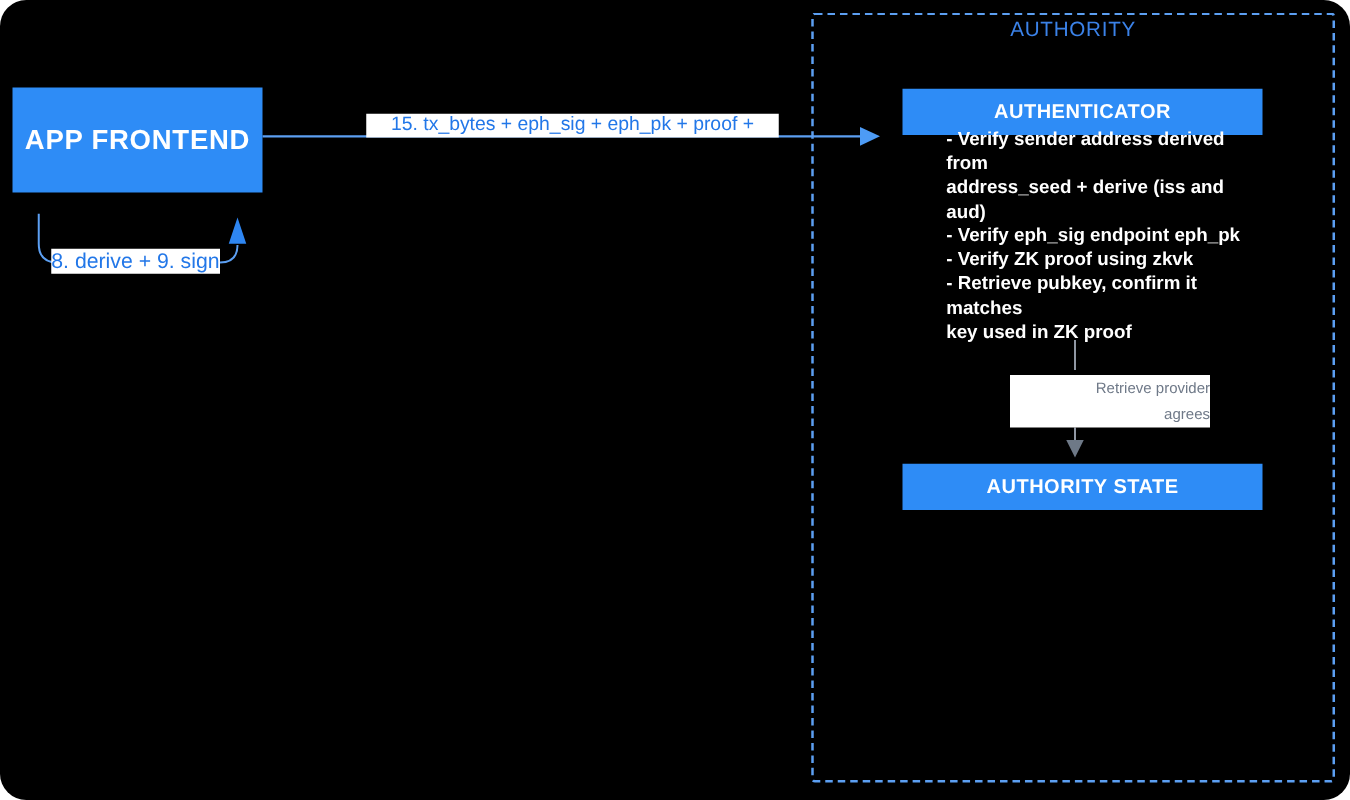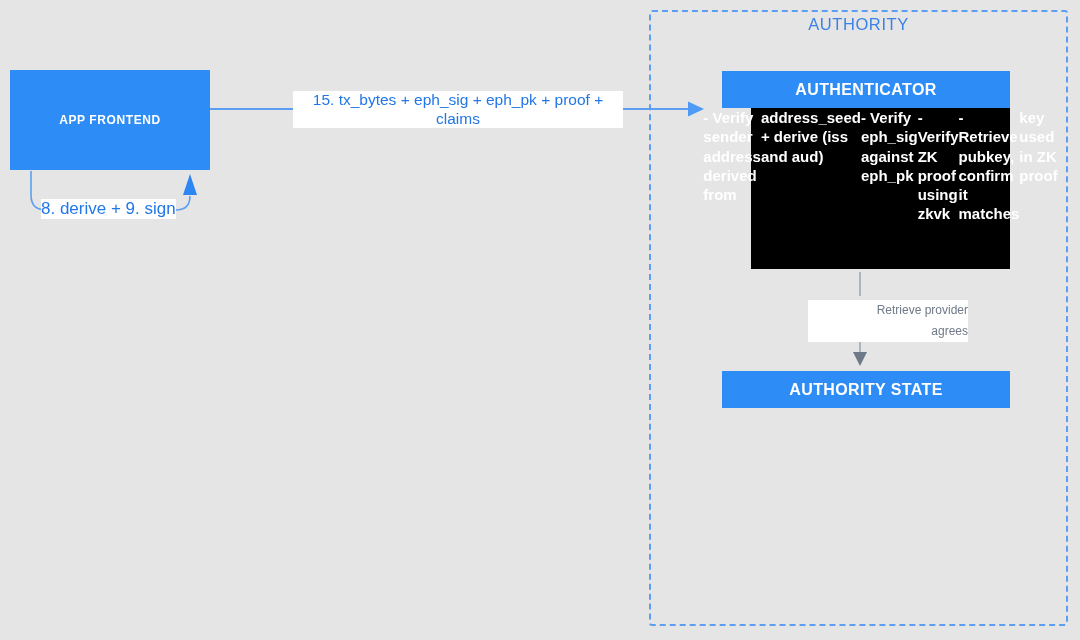--- a/index.html
+++ b/index.html
@@ -2,21 +2,21 @@
 <html><head>
 <meta charset="utf-8">
 <style>
   * { margin: 0; padding: 0; box-sizing: border-box; }
   html, body { width: 1080px; height: 640px; background: #ffffff; }
   body {
     font-family: "Liberation Sans", "DejaVu Sans", sans-serif;
     position: relative;
     overflow: hidden;
   }
-  .canvas { position: relative; width: 1080px; height: 640px; background: #e5e5e5; }
+  .canvas { position: relative; width: 1080px; height: 640px; background: #000000; border-radius: 21px; }
 
   
   .boundary      { z-index: 1; }
   .arrow-layer   { z-index: 2; pointer-events: none; }
   .node, .label  { z-index: 3; }
 
   
   .boundary {
     position: absolute;
     left: 649px; top: 10px;
@@ -40,46 +40,46 @@
   .arrow-layer {
     position: absolute;
     left: 0; top: 0;
     width: 1080px; height: 640px;
   }
 
   
   .node-app {
     position: absolute;
     left: 10px; top: 70px;
-    width: 200px; height: 100px;
+    width: 200px; height: 84px;
     background: #2e8cf6;
     color: #ffffff;
     display: flex; align-items: center; justify-content: center;
-    font-size: 12px; font-weight: 600; letter-spacing: 0.6px;
+    font-size: 22px; font-weight: 600; letter-spacing: 0.6px;
   }
 
   
   .component { position: absolute; width: 300px; padding-left: 12px; }
   .component-authenticator { left: 710px; top: 71px; }
   .component-state         { left: 710px; top: 371px; }
   .component-header {
     height: 37px;
     background: #2e8cf6;
     color: #ffffff;
     display: flex; align-items: center; justify-content: center;
     font-size: 16px; font-weight: 600; letter-spacing: 0.4px;
   }
   .component-body {
     height: 161px;
     background: #000000;
     color: #ffffff;
     font-size: 15px; font-weight: 600;
     line-height: 19.3px;
     padding: 0 6px;
-    display: flex; justify-content: center; margin-left: 29px;
+    display: flex; flex-direction: column; justify-content: center; margin-left: 29px;
   }
   .component-body.top-align { justify-content: flex-start; padding-top: 23px; }
 
   
   .label { position: absolute; }
   .flow-label {
     left: 293px; top: 91px;
     width: 330px;
     text-align: center;
     color: #2277e8;
@@ -127,33 +127,32 @@
     <path d="M860 342 V353" stroke="#9aa2ae" stroke-width="1.5" fill="none"></path>
     <polygon points="853,352 867,352 860,366" fill="#6e7987"></polygon>
   </svg>
 
   <div class="node node-app">
     <span>APP FRONTEND</span>
   </div>
 
   <div class="label flow-label">
     <div>15. tx_bytes + eph_sig + eph_pk + proof +</div>
-    <div>claims</div>
   </div>
 
   <div class="label derive-label">8. derive + 9. sign</div>
 
   <div class="node component component-authenticator">
     <div class="component-header">
       <span>AUTHENTICATOR</span>
     </div>
     <div class="component-body">
       <div>- Verify sender address derived from</div>
       <div>address_seed + derive (iss and aud)</div>
-      <div>- Verify eph_sig against eph_pk</div>
+      <div>- Verify eph_sig endpoint eph_pk</div>
       <div>- Verify ZK proof using zkvk</div>
       <div>- Retrieve pubkey, confirm it matches</div>
       <div>key used in ZK proof</div>
     </div>
   </div>
 
   <div class="label retrieve-label">
     <div>Retrieve provider</div>
     <div>agrees</div>
   </div>

